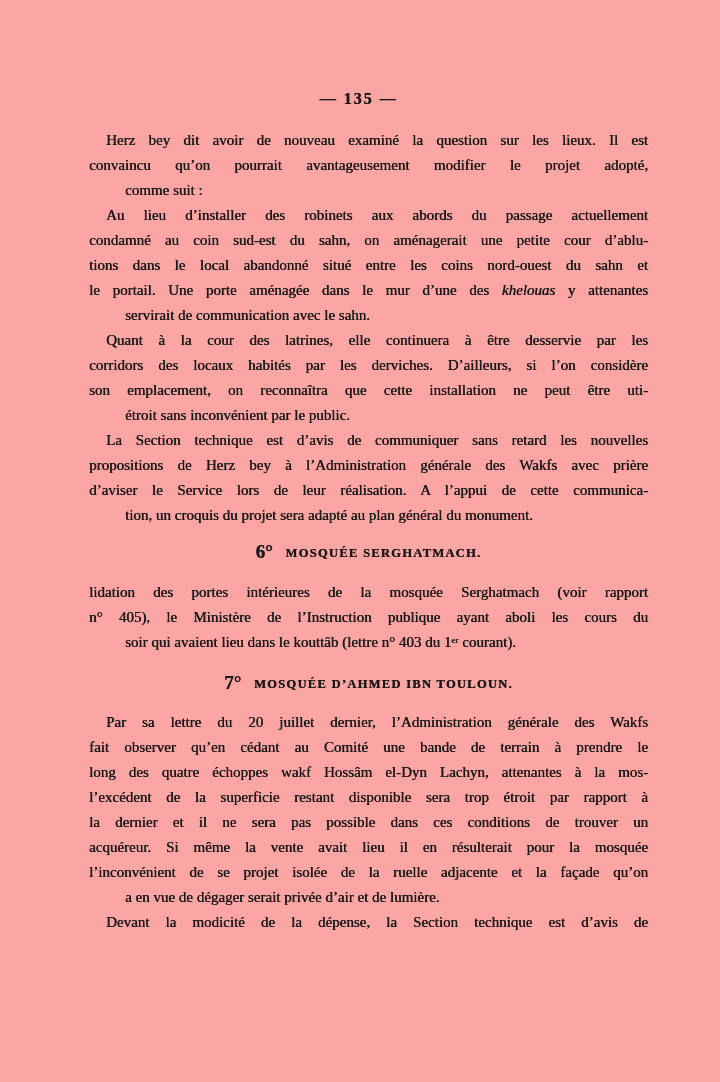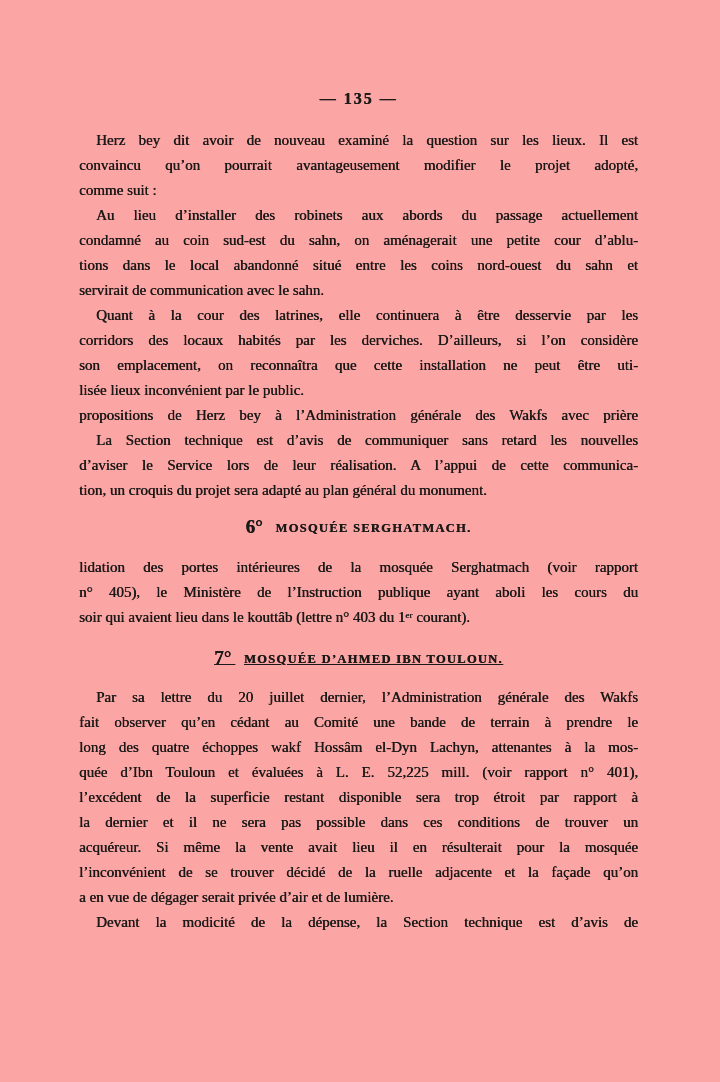--- a/index.html
+++ b/index.html
@@ -6,33 +6,33 @@
   .page {
     position:relative; width:720px; height:1082px;
     background:#fca5a5; color:#1b1a18; overflow:hidden;
     font-family:"Liberation Serif","DejaVu Serif",serif;
     text-shadow:0.4px 0 0 currentColor; 
   }
   .pageno {
     position:absolute; top:90px; left:79px; width:559px;
     text-align:center; font-size:16px; font-weight:bold; letter-spacing:2px;
   }
-  .textcol { position:absolute; top:128px; left:79px; width:559px; font-size:15px; }
+  .textcol { position:absolute; top:128px; left:89px; width:559px; font-size:15px; }
   .para { margin:0; }
   .ln {
     display:block; height:25px; line-height:25px;
     text-align:justify; text-align-last:justify;
     white-space:normal; overflow:visible;
   }
-  .ln.end { text-align-last:left; }
+  .ln.end { text-align-last:left;margin-left:36px; }
   .ln.fi  { text-indent:17px; }
   .ital { font-style:italic; }
   .heading { text-align:center; line-height:22px; height:22px; }
   .heading.h6 { margin:13px 0 17px 0; }
-  .heading.h7 { margin:17px 0 16px 0;text-decoration:underline; }
+  .heading.h7 { margin:17px 0 16px 0; }
   .hnum { font-size:19px; font-weight:bold; vertical-align:-1px; }
   .htitle { font-size:12.5px; font-weight:bold; letter-spacing:1.3px; margin-left:9px; }
 </style>
 </head>
 <body>
 
 <div class="page">
 
   <div class="pageno">— 135 —</div>
 
@@ -41,33 +41,34 @@
     <p class="para">
       <span class="ln fi">Herz bey dit avoir de nouveau examiné la question sur les lieux. Il est</span>
       <span class="ln">convaincu qu’on pourrait avantageusement modifier le projet adopté,</span>
       <span class="ln end">comme suit :</span>
     </p>
 
     <p class="para">
       <span class="ln fi">Au lieu d’installer des robinets aux abords du passage actuellement</span>
       <span class="ln">condamné au coin sud-est du sahn, on aménagerait une petite cour d’ablu-</span>
       <span class="ln">tions dans le local abandonné situé entre les coins nord-ouest du sahn et</span>
+      <span class="ln"><span>le portail. Une porte aménagée dans le mur d’une des </span><span class="ital">khelouas</span><span> y attenantes</span></span>
       <span class="ln end">servirait de communication avec le sahn.</span>
     </p>
 
     <p class="para">
       <span class="ln fi">Quant à la cour des latrines, elle continuera à être desservie par les</span>
       <span class="ln">corridors des locaux habités par les derviches. D’ailleurs, si l’on considère</span>
       <span class="ln">son emplacement, on reconnaîtra que cette installation ne peut être uti-</span>
-      <span class="ln end">lisée lieux inconvénient par le public.</span>
+      <span class="ln end">étroit sans inconvénient par le public.</span>
     </p>
 
     <p class="para">
+      <span class="ln fi">La Section technique est d’avis de communiquer sans retard les nouvelles</span>
       <span class="ln">propositions de Herz bey à l’Administration générale des Wakfs avec prière</span>
-      <span class="ln fi">La Section technique est d’avis de communiquer sans retard les nouvelles</span>
       <span class="ln">d’aviser le Service lors de leur réalisation. A l’appui de cette communica-</span>
       <span class="ln end">tion, un croquis du projet sera adapté au plan général du monument.</span>
     </p>
 
     <div class="heading h6">
       <span class="hnum">6°</span>
       <span class="htitle">MOSQUÉE SERGHATMACH.</span>
     </div>
 
     <p class="para">
@@ -78,25 +79,24 @@
 
     <div class="heading h7">
       <span class="hnum">7°</span>
       <span class="htitle">MOSQUÉE D’AHMED IBN TOULOUN.</span>
     </div>
 
     <p class="para">
       <span class="ln fi">Par sa lettre du 20 juillet dernier, l’Administration générale des Wakfs</span>
       <span class="ln">fait observer qu’en cédant au Comité une bande de terrain à prendre le</span>
       <span class="ln">long des quatre échoppes wakf Hossâm el-Dyn Lachyn, attenantes à la mos-</span>
-      <span class="ln">quée d’Ibn Touloun et évaluées à L. E. 52,225 mill. (voir rapport n° 401),</span>
       <span class="ln">l’excédent de la superficie restant disponible sera trop étroit par rapport à</span>
       <span class="ln">la dernier et il ne sera pas possible dans ces conditions de trouver un</span>
       <span class="ln">acquéreur. Si même la vente avait lieu il en résulterait pour la mosquée</span>
-      <span class="ln">l’inconvénient de se trouver décidé de la ruelle adjacente et la façade qu’on</span>
+      <span class="ln">l’inconvénient de se projet isolée de la ruelle adjacente et la façade qu’on</span>
       <span class="ln end">a en vue de dégager serait privée d’air et de lumière.</span>
     </p>
 
     <p class="para">
       <span class="ln fi">Devant la modicité de la dépense, la Section technique est d’avis de</span>
     </p>
 
   </div>
 </div>
 

